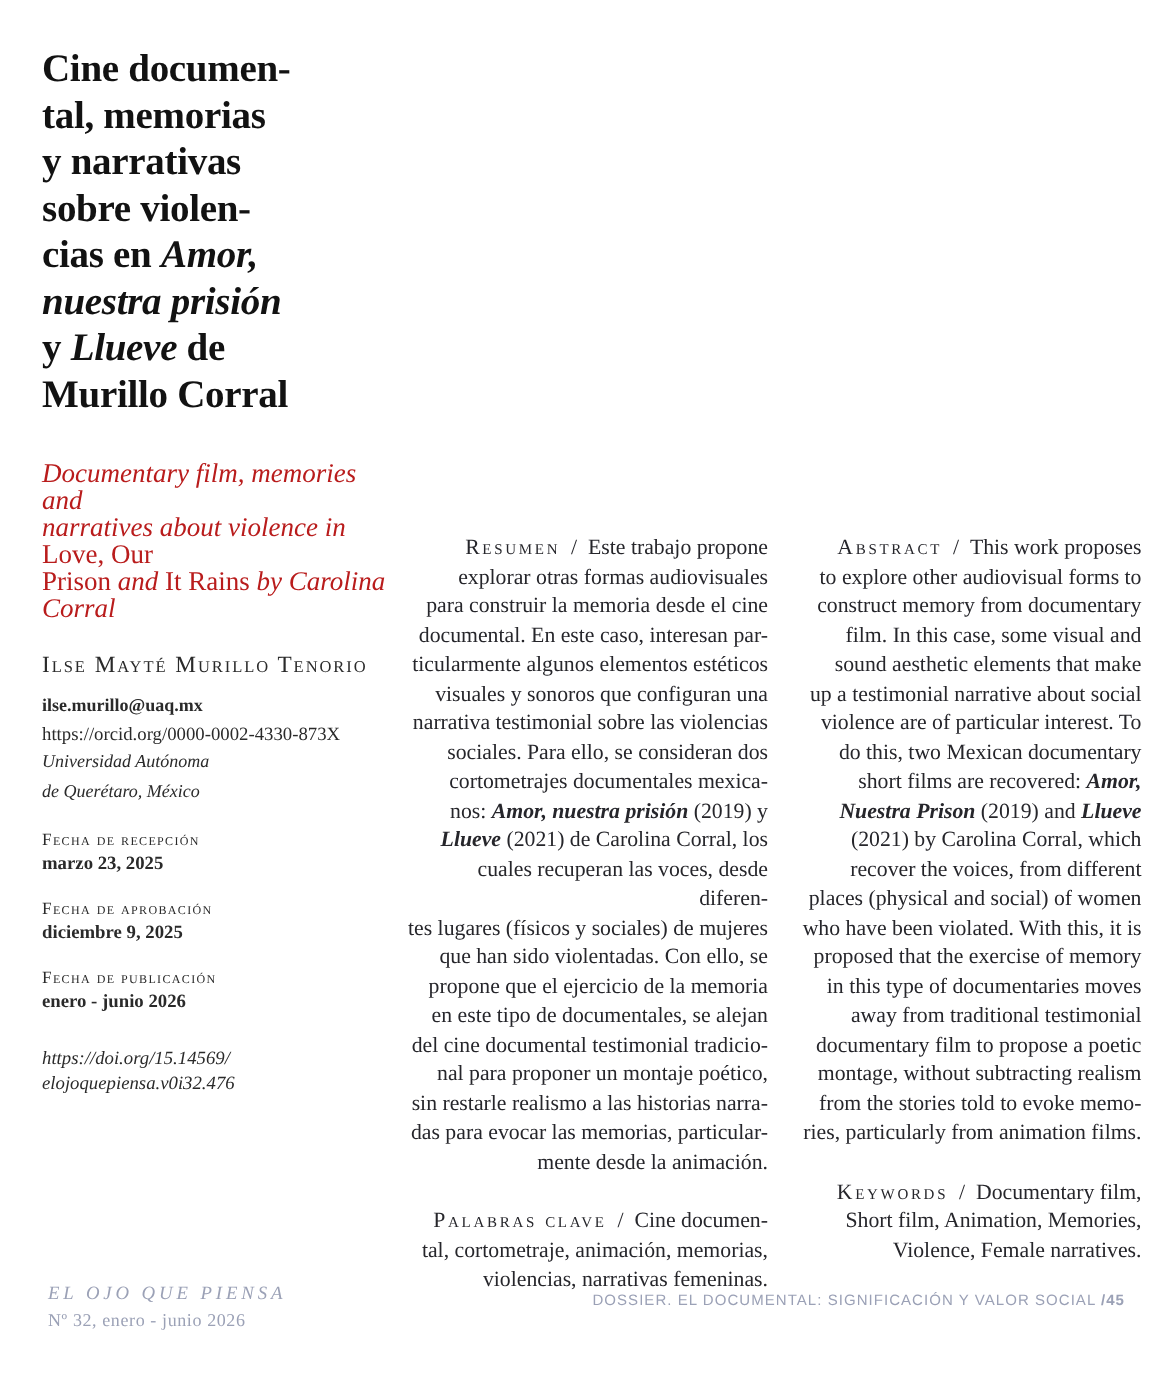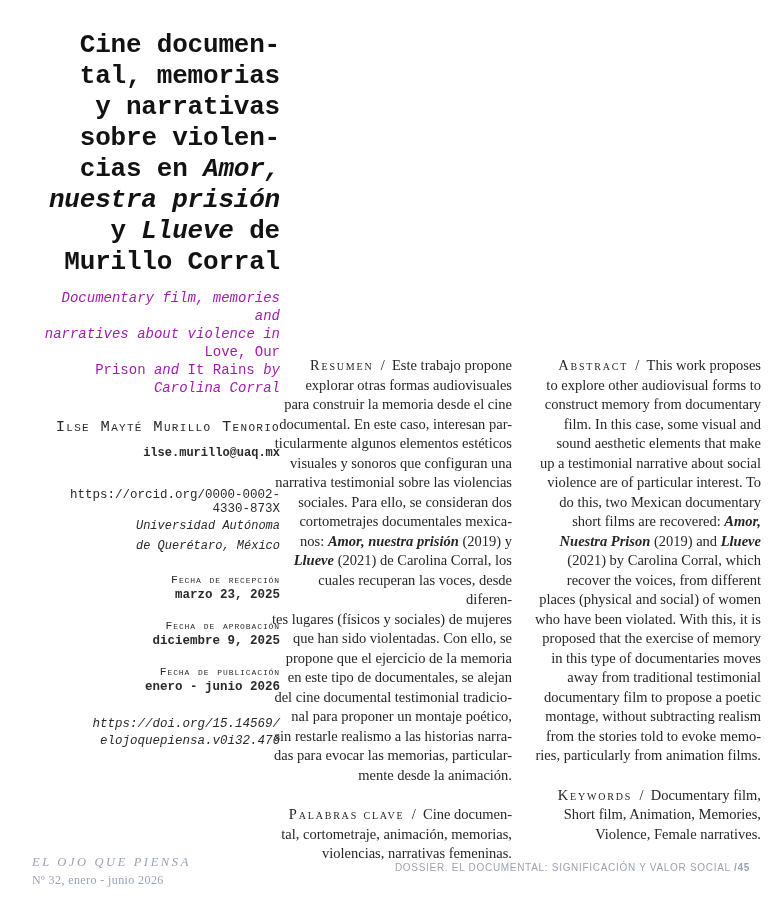--- a/index.html
+++ b/index.html
@@ -3,37 +3,37 @@
 <meta charset="utf-8">
 <style>
   html,body { margin:0; padding:0; background:#ffffff; }
   .page {
     position:relative; width:780px; height:915px; background:#ffffff;
     font-family:"Liberation Serif", serif; overflow:hidden;
   }
 
   
   .left-col {
-    position:absolute; left:44px; top:30px; width:236px;
-    text-align:right; font-family:Liberation Mono, monospace; color:#2a2a2a;
+    position:absolute; left:28px; top:30px; width:236px;
+    font-family:Liberation Serif, serif; color:#2a2a2a;
   }
   .title {
     margin:0; font-size:26px; line-height:31px; font-weight:700;
     letter-spacing:-0.2px; color:#121212; white-space:pre-line;
   }
   .subtitle {
-    margin-top:11px; font-size:14px; line-height:18px; color:#a21caf;
+    margin-top:28px; font-size:18px; line-height:18px; color:#b91c1c;
     white-space:pre-line;
   }
   .author-name {
     margin-top:21px; font-size:15.5px; font-variant:small-caps;
     letter-spacing:1.3px; color:#2a2a2a;
   }
   .author-email { margin-top:10px; font-size:12px; font-weight:700; }
-  .orcid { margin-top:28px; font-size:12.5px; }
+  .orcid { margin-top:4px; font-size:12.5px; }
   .affiliation {
     font-size:12px; line-height:20px; font-style:italic;
     white-space:pre-line;
   }
   .date-block { margin-top:17px; }
   .date-label { font-size:11.5px; font-variant:small-caps; letter-spacing:0.9px; }
   .date-value { font-size:12.5px; font-weight:700; margin-top:2px; }
   .doi {
     margin-top:22px; font-size:12.5px; line-height:17px; font-style:italic;
     white-space:pre-line;

